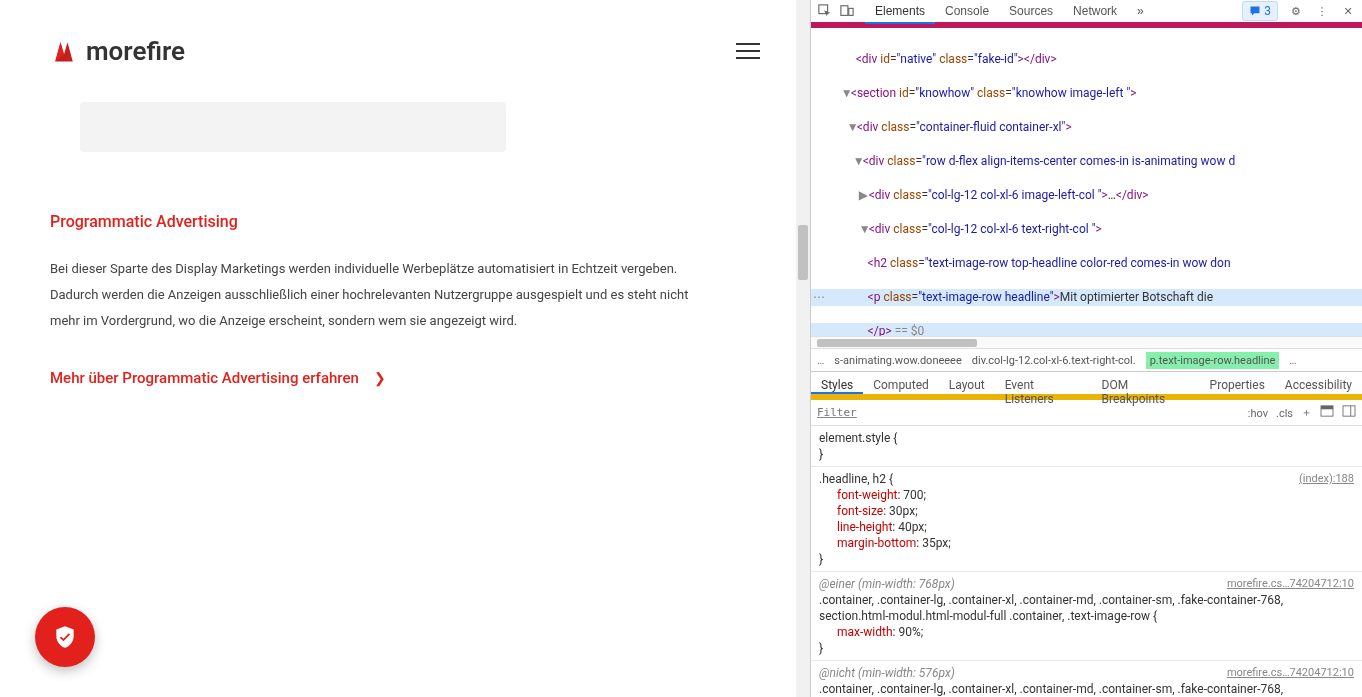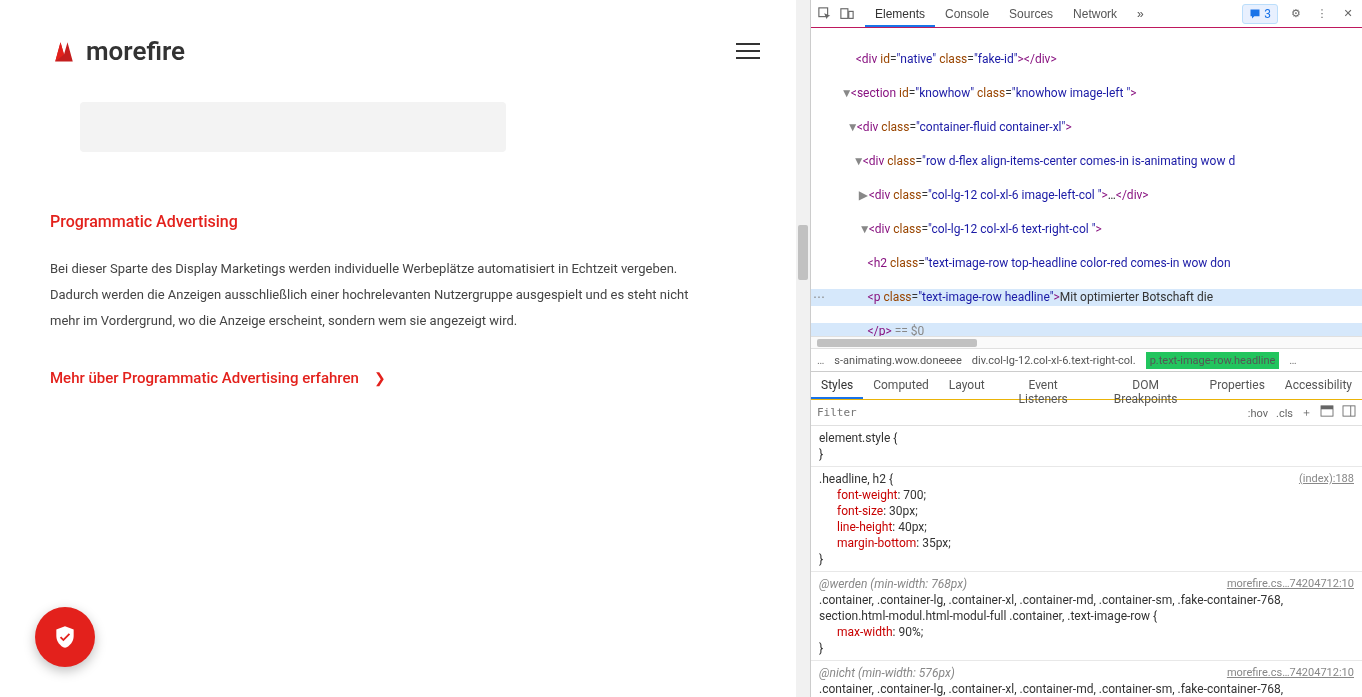--- a/index.html
+++ b/index.html
@@ -15,47 +15,47 @@
 .img-placeholder{width:60%;height:50px;background:#f3f3f3;border-radius:4px;margin-bottom:60px;margin-left:30px;}
 .eyebrow{color:#e3211c;font-size:16px;font-weight:500;margin-bottom:25px;}
 .headline{font-size:30px;font-weight:700;line-height:40px;color:#2b2b2b;margin-bottom:35px;max-width:90%;}
 .body-text{font-size:13px;line-height:26px;color:#444;max-width:90%;margin-bottom:35px;}
 .link-more{color:#e3211c;font-size:15px;font-weight:500;display:flex;align-items:center;gap:15px;cursor:pointer;}
 .link-more .chev{font-size:14px;}
 .fab{position:absolute;left:35px;bottom:30px;width:60px;height:60px;border-radius:50%;background:#e3211c;display:flex;align-items:center;justify-content:center;box-shadow:0 4px 12px rgba(0,0,0,0.25);}
 .left-scrollbar{position:absolute;right:0;top:0;width:14px;height:100%;background:#f1f1f1;}
 .left-scrollbar .thumb{position:absolute;left:2px;top:225px;width:10px;height:55px;background:#c1c1c1;border-radius:2px;}
 .dt{flex:1;height:100%;background:#fff;border-left:1px solid #ccc;display:flex;flex-direction:column;font-family:Menlo,Consolas,monospace;font-size:11px;color:#333;}
-.dt-top{display:flex;align-items:center;border-bottom:1px solid #be185d;height:28px;padding:0 6px;gap:6px;}
+.dt-top{display:flex;align-items:center;border-bottom:6px solid #be185d;height:28px;padding:0 6px;gap:6px;}
 .dt-ico{width:16px;height:16px;display:flex;align-items:center;justify-content:center;color:#666;}
 .dt-tabs{display:flex;gap:0;margin-left:4px;}
 .dt-tab{padding:6px 10px;font-size:12px;color:#555;font-family:-apple-system,sans-serif;cursor:pointer;}
 .dt-tab.active{color:#333;border-bottom:2px solid #1a73e8;padding-bottom:4px;}
 .dt-top-right{margin-left:auto;display:flex;align-items:center;gap:10px;}
 .msg-badge{display:flex;align-items:center;gap:3px;color:#1a73e8;font-size:12px;padding:2px 6px;border:1px solid #bbdefb;border-radius:3px;background:#e8f0fe;}
 .dom-tree{flex:0 0 auto;height:308px;overflow:hidden;padding:6px 0;line-height:17px;font-size:12px;white-space:pre;background:#fff;position:relative;}
 .dom-line{padding:0 6px;}
 .tag{color:#881280;}
 .attr-n{color:#994500;}
 .attr-v{color:#1a1aa6;}
 .txt{color:#333;}
 .tri{color:#888;display:inline-block;width:10px;}
 .dom-line.sel{background:#d6e8fb;}
 .gutter-dots{position:absolute;left:2px;color:#888;}
 .eq0{color:#888;}
 .dom-scroll-h{height:12px;border-top:1px solid #e0e0e0;background:#fafafa;position:relative;}
 .dom-scroll-h .thumb{position:absolute;left:6px;top:2px;width:160px;height:8px;background:#c1c1c1;border-radius:2px;}
 .crumbs{display:flex;align-items:center;border-top:1px solid #e0e0e0;border-bottom:1px solid #ccc;height:24px;padding:0 6px;gap:10px;font-size:11px;color:#555;}
-.crumbs span.active{background:#22c55e;padding:2px 4px;}
+.crumbs span.active{background:#86efac;padding:2px 4px;}
 .crumb-more{color:#777;}
-.styles-tabs{display:flex;border-bottom:1px solid #eab308;height:28px;font-family:-apple-system,sans-serif;text-align:center;}
+.styles-tabs{display:flex;border-bottom:6px solid #eab308;height:28px;font-family:-apple-system,sans-serif;}
 .styles-tab{padding:6px 10px;font-size:12px;color:#555;cursor:pointer;}
 .styles-tab.active{border-bottom:2px solid #1a73e8;color:#333;padding-bottom:4px;}
 .filter-row{display:flex;align-items:center;border-bottom:1px solid #e0e0e0;height:26px;padding:0 6px;font-size:11px;}
-.filter-input{flex:1;border:none;outline:none;font-size:11px;color:#888;font-family:Menlo,monospace;}
+.filter-input{flex:1;border:none;outline:none;font-size:11px;color:#888;font-family:Menlo,monospace;text-decoration:underline;}
 .filter-ctrls{display:flex;gap:8px;color:#666;font-size:11px;align-items:flex-end;}
 .styles-body{flex:1;overflow:hidden;font-size:12px;line-height:16px;}
 .rule{border-bottom:1px solid #e8e8e8;padding:4px 8px;}
 .sel-txt{color:#333;}
 .prop{padding-left:18px;}
 .prop-n{color:#c80000;}
 .prop-v{color:#333;}
 .src{float:right;color:#888;text-decoration:underline;font-size:11px;}
 .media{color:#888;font-style:italic;}
 .svg-shield{width:26px;height:26px;}
@@ -202,21 +202,21 @@
       <span class="src">(index):188</span>
       <div class="sel-txt">.headline, h2 {</div>
       <div class="prop"><span class="prop-n">font-weight</span>: <span class="prop-v">700;</span></div>
       <div class="prop"><span class="prop-n">font-size</span>: <span class="prop-v">30px;</span></div>
       <div class="prop"><span class="prop-n">line-height</span>: <span class="prop-v">40px;</span></div>
       <div class="prop"><span class="prop-n">margin-bottom</span>: <span class="prop-v">35px;</span></div>
       <div class="sel-txt">}</div>
     </div>
     <div class="rule">
       <span class="src">morefire.cs…74204712:10</span>
-      <div class="media">@werden (min-width: 768px)</div>
+      <div class="media">@einer (min-width: 768px)</div>
       <div class="sel-txt" style="white-space:normal;">.container, .container-lg, .container-xl, .container-md, .container-sm, .fake-container-768, section.html-modul.html-modul-full .container, .text-image-row {</div>
       <div class="prop"><span class="prop-n">max-width</span>: <span class="prop-v">90%;</span></div>
       <div class="sel-txt">}</div>
     </div>
     <div class="rule">
       <span class="src">morefire.cs…74204712:10</span>
       <div class="media">@nicht (min-width: 576px)</div>
       <div class="sel-txt" style="white-space:normal;">.container, .container-lg, .container-xl, .container-md, .container-sm, .fake-container-768, section.html-modul.html-modul-full .container, .text-</div>
     </div>
   </div>

